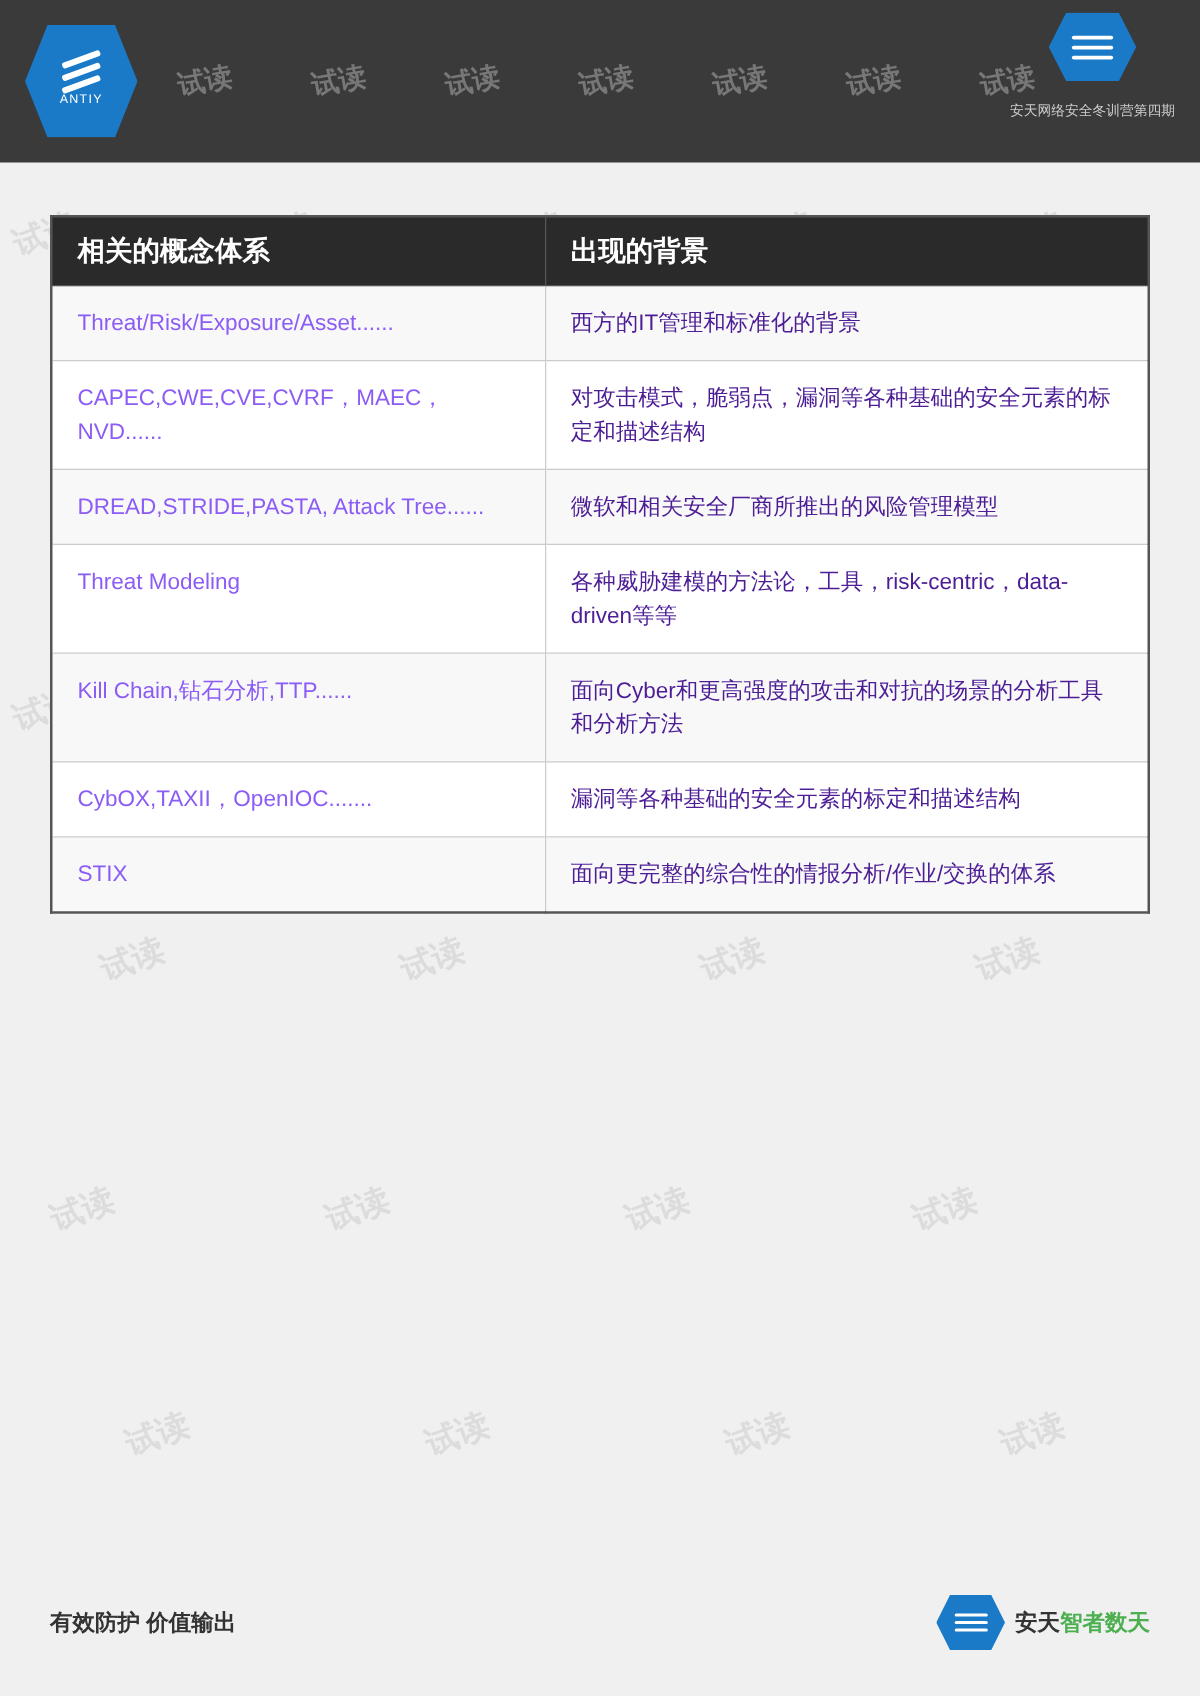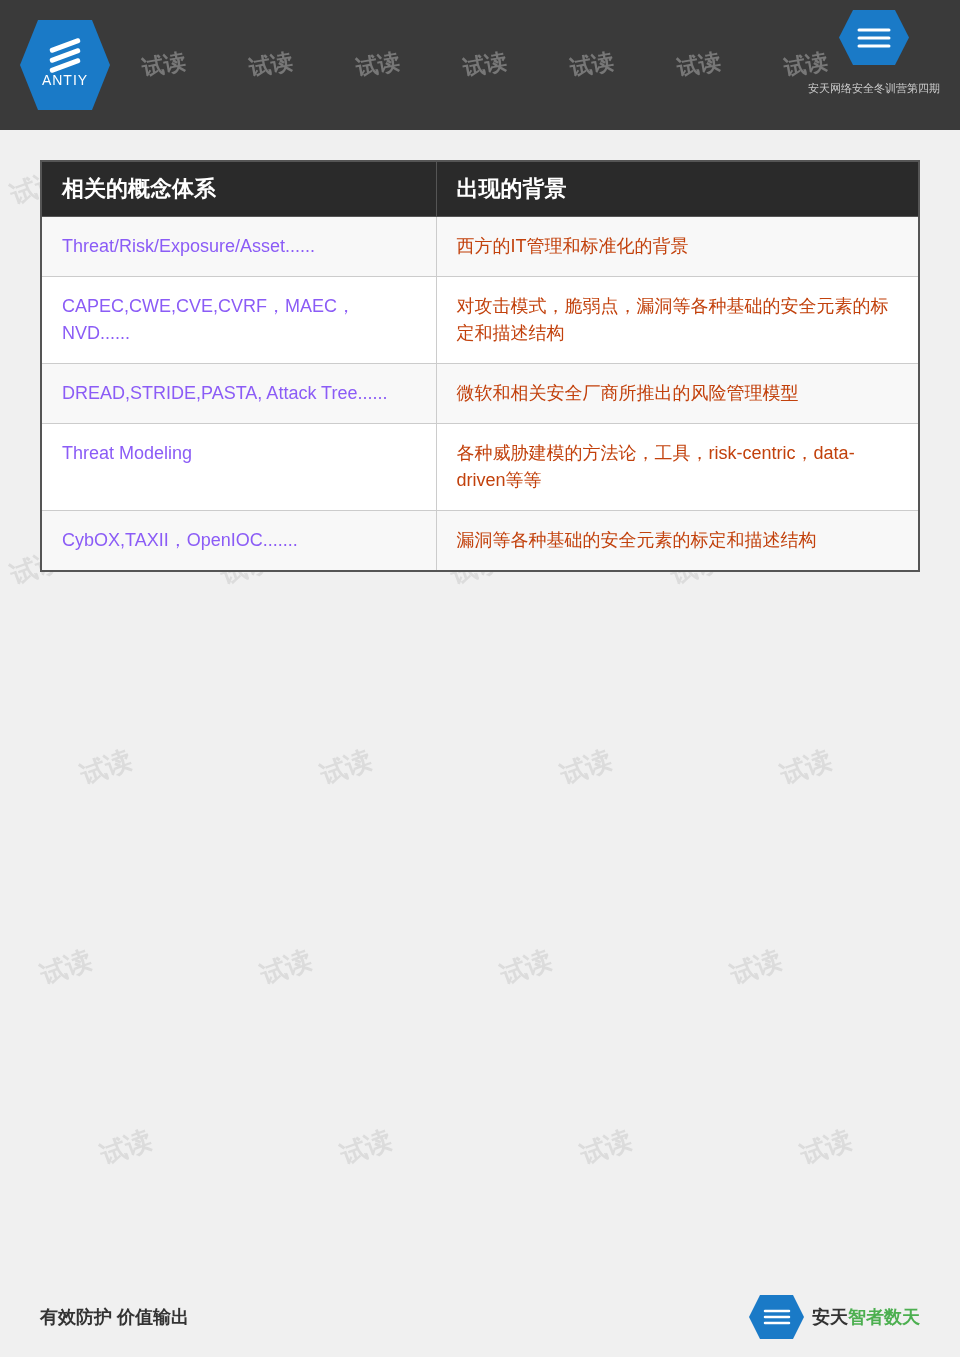--- a/index.html
+++ b/index.html
@@ -47,21 +47,21 @@
       background: white;
       border-radius: 2px;
     }
 
     .logo-line:nth-child(1) { width: 32px; transform: rotate(-20deg); }
     .logo-line:nth-child(2) { width: 32px; transform: rotate(-20deg); }
     .logo-line:nth-child(3) { width: 32px; transform: rotate(-20deg); }
 
     .logo-text {
       color: white;
-      font-size: 14px;
+      font-size: 10px;
       margin-top: 4px;
       letter-spacing: 1px;
       text-align: right;
     }
 
     
     .header-watermarks {
       position: absolute;
       left: 0; top: 0; right: 0; bottom: 0;
       display: flex;
@@ -139,20 +139,21 @@
       bottom: 100px;
       z-index: 2;
     }
 
     
     .concept-table {
       width: 100%;
       border-collapse: collapse;
       background: white;
       border: 2px solid #555;
+      margin-top: 12px;
     }
 
     .concept-table th {
       background: #2a2a2a;
       color: white;
       font-size: 22px;
       font-weight: bold;
       padding: 12px 20px;
       text-align: left;
       border: 1px solid #555;
@@ -175,27 +176,27 @@
     }
 
     .col-left {
       width: 45%;
       font-weight: 500;
       color: #8b5cf6;
     }
 
     .col-right {
       width: 55%;
-      color: #c2410c;
+      color: #4c1d95;
     }
 
     
     .footer {
       position: absolute;
-      bottom: 18px;
+      bottom: 37px;
       left: 40px;
       right: 40px;
       display: flex;
       align-items: center;
       justify-content: space-between;
       z-index: 2;
     }
 
     .footer-text {
       font-size: 18px;
@@ -316,22 +317,30 @@
         </tr>
         <tr>
           <td class="col-left">DREAD,STRIDE,PASTA, Attack Tree......</td>
           <td class="col-right">微软和相关安全厂商所推出的风险管理模型</td>
         </tr>
         <tr>
           <td class="col-left">Threat Modeling</td>
           <td class="col-right">各种威胁建模的方法论，工具，risk-centric，data-driven等等</td>
         </tr>
         <tr>
+          <td class="col-left">Kill Chain,钻石分析,TTP......</td>
+          <td class="col-right">面向Cyber和更高强度的攻击和对抗的场景的分析工具和分析方法</td>
+        </tr>
+        <tr>
           <td class="col-left">CybOX,TAXII，OpenIOC.......</td>
           <td class="col-right">漏洞等各种基础的安全元素的标定和描述结构</td>
+        </tr>
+        <tr>
+          <td class="col-left">STIX</td>
+          <td class="col-right">面向更完整的综合性的情报分析/作业/交换的体系</td>
         </tr>
       </tbody>
   </table>
 </div>
 
 <div class="footer">
   <div class="footer-text">有效防护 价值输出</div>
   <div class="footer-logo">
     <div class="footer-logo-icon">
       <svg viewBox="0 0 30 26" fill="none" xmlns="http://www.w3.org/2000/svg">

